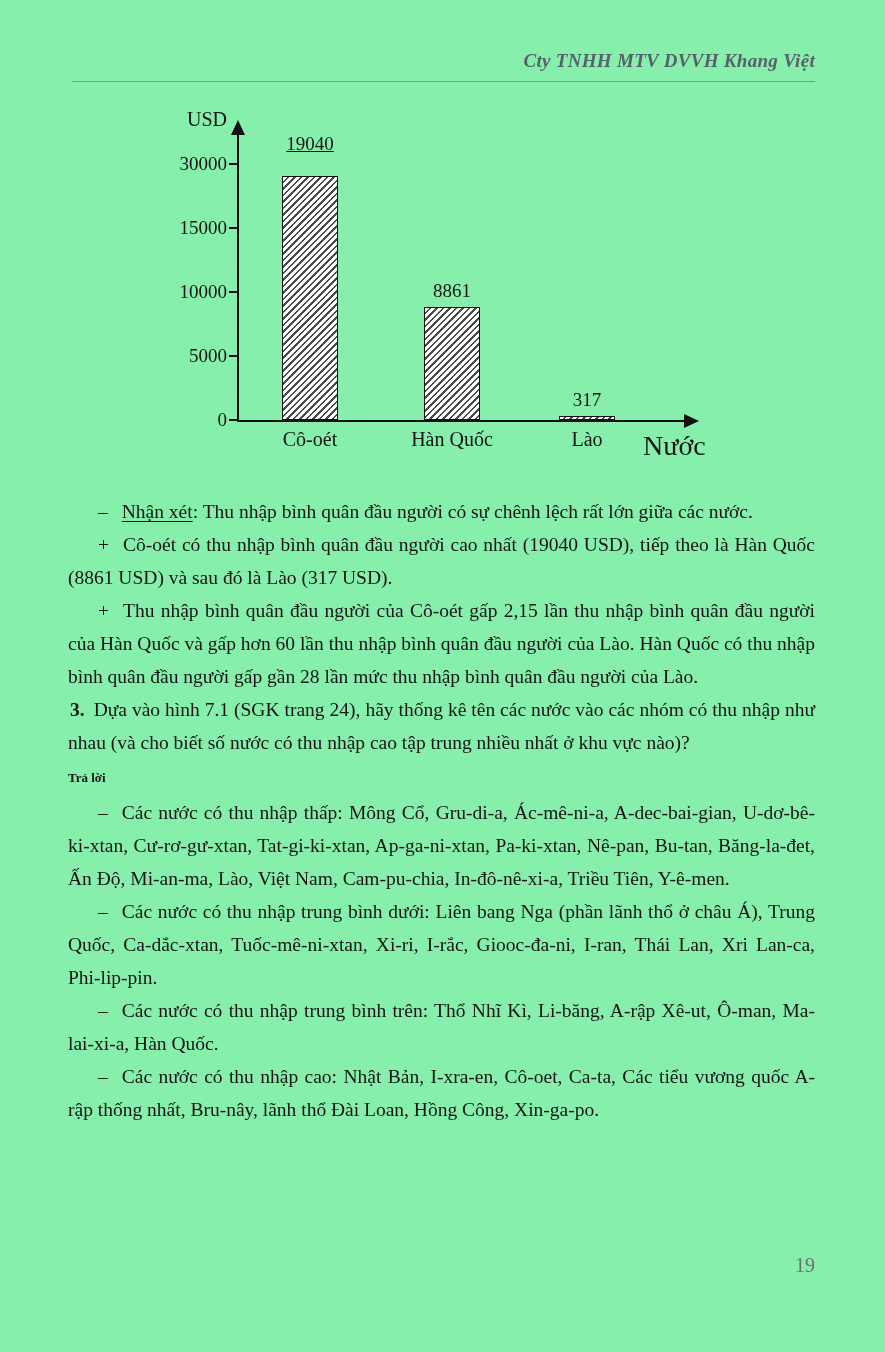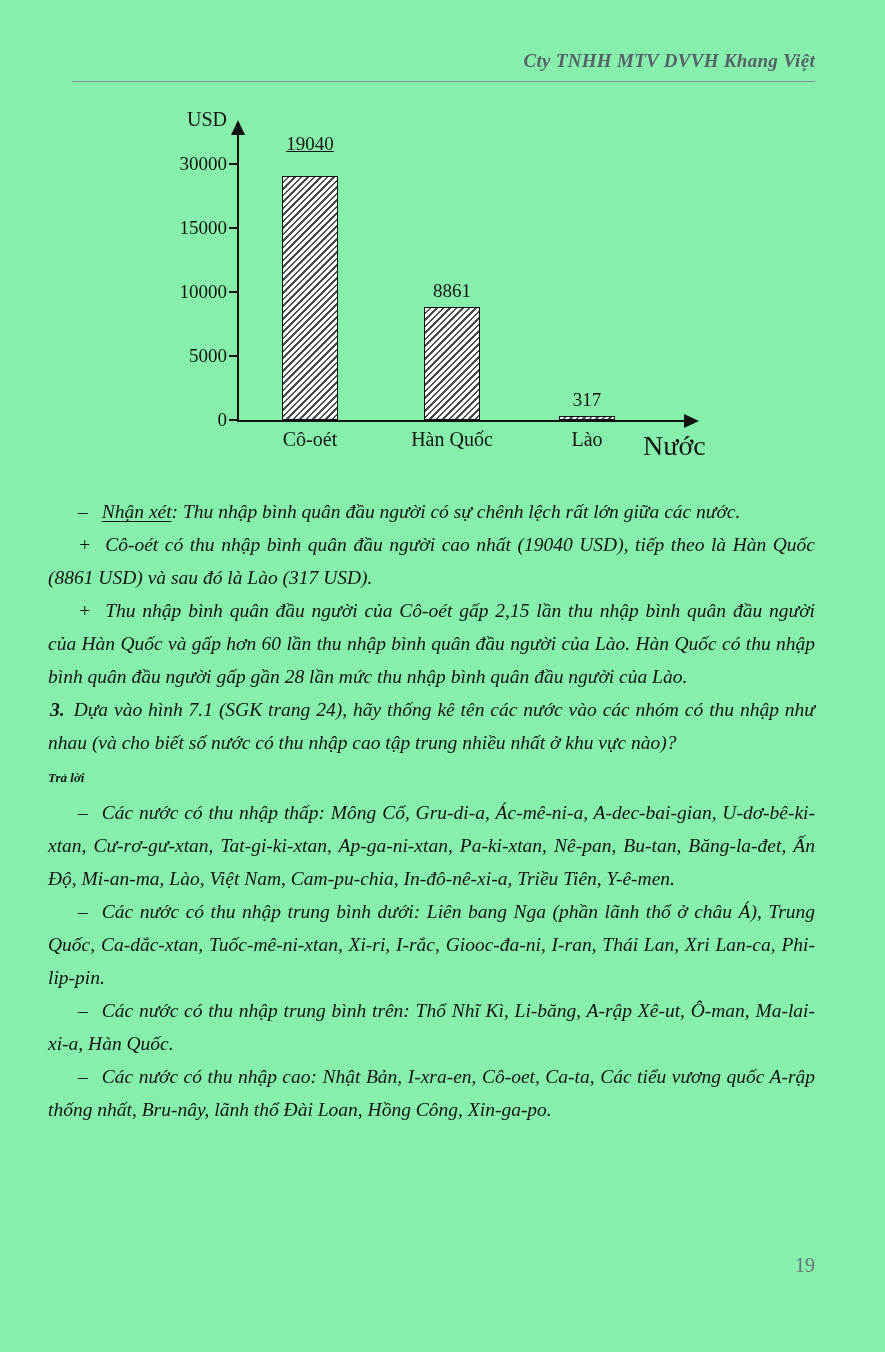--- a/index.html
+++ b/index.html
@@ -25,21 +25,21 @@
   .usd { position: absolute; left: 28px; top: 0; width: 84px; text-align: center; font-size: 20px; }
   .nuoc { position: absolute; left: 506px; top: 322px; width: 100px; font-size: 28px; }
   .ytick-label { position: absolute; left: 26px; width: 64px; text-align: right; font-size: 19px; line-height: 22px; }
   .ytick-mark { position: absolute; left: 92px; width: 8px; height: 2px; background: #111; }
   .bar { position: absolute; width: 56px; border: 1.5px solid #111;
     background: repeating-linear-gradient(135deg, #ffffff 0px, #ffffff 3px, #4a4a4a 3px, #4a4a4a 4.6px); }
   .bar-value { position: absolute; width: 100px; text-align: center; font-size: 19px; }
   .cat-label { position: absolute; top: 320px; width: 150px; text-align: center; font-size: 20px; }
 
   
-  .content { padding: 28px 70px 0 48px; font-size: 19.5px; line-height: 33px; text-align: justify; font-style: italic; }
+  .content { padding: 28px 70px 0 68px; font-size: 19.5px; line-height: 33px; text-align: justify; }
   .content p { margin: 0; }
   .para { text-indent: 30px; }
   .para.q { text-indent: 2px; }
   .marker { margin-right: 14px; }
   .q .marker { font-weight: bold; margin-right: 9px; }
   .u { text-decoration: underline; text-underline-offset: 3px; }
   .answer-heading { text-align: left; font-weight: bold; font-size: 13px; line-height: 37px; text-indent: 0; }
 
   .page-num { position: absolute; top: 1254px; right: 70px; font-size: 20px; color: #6b7076; }
 </style>

